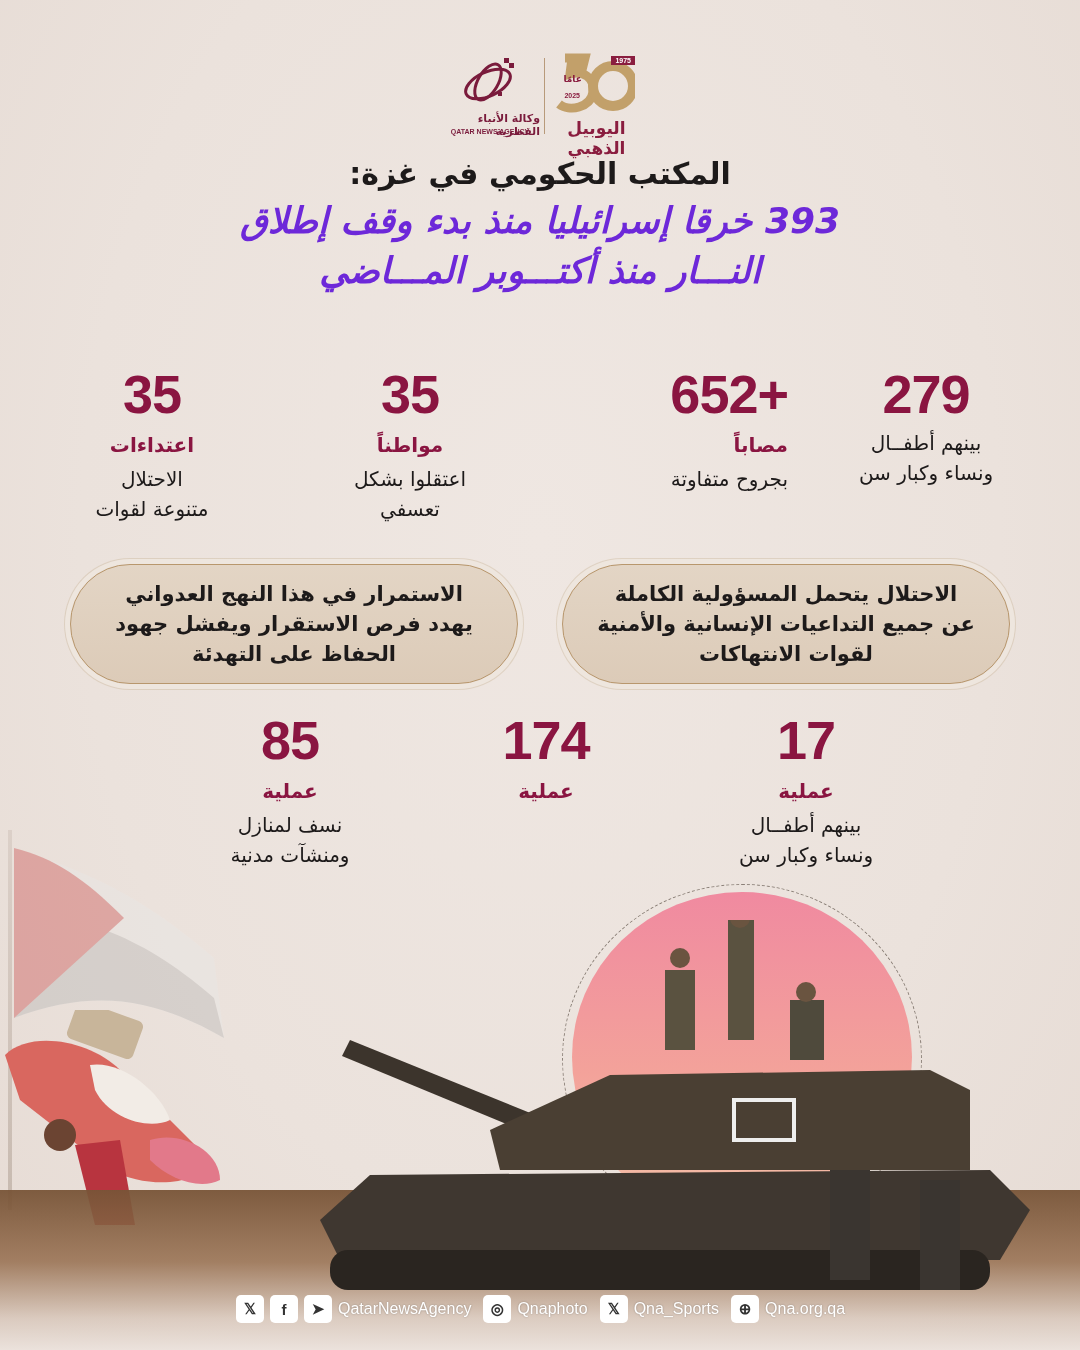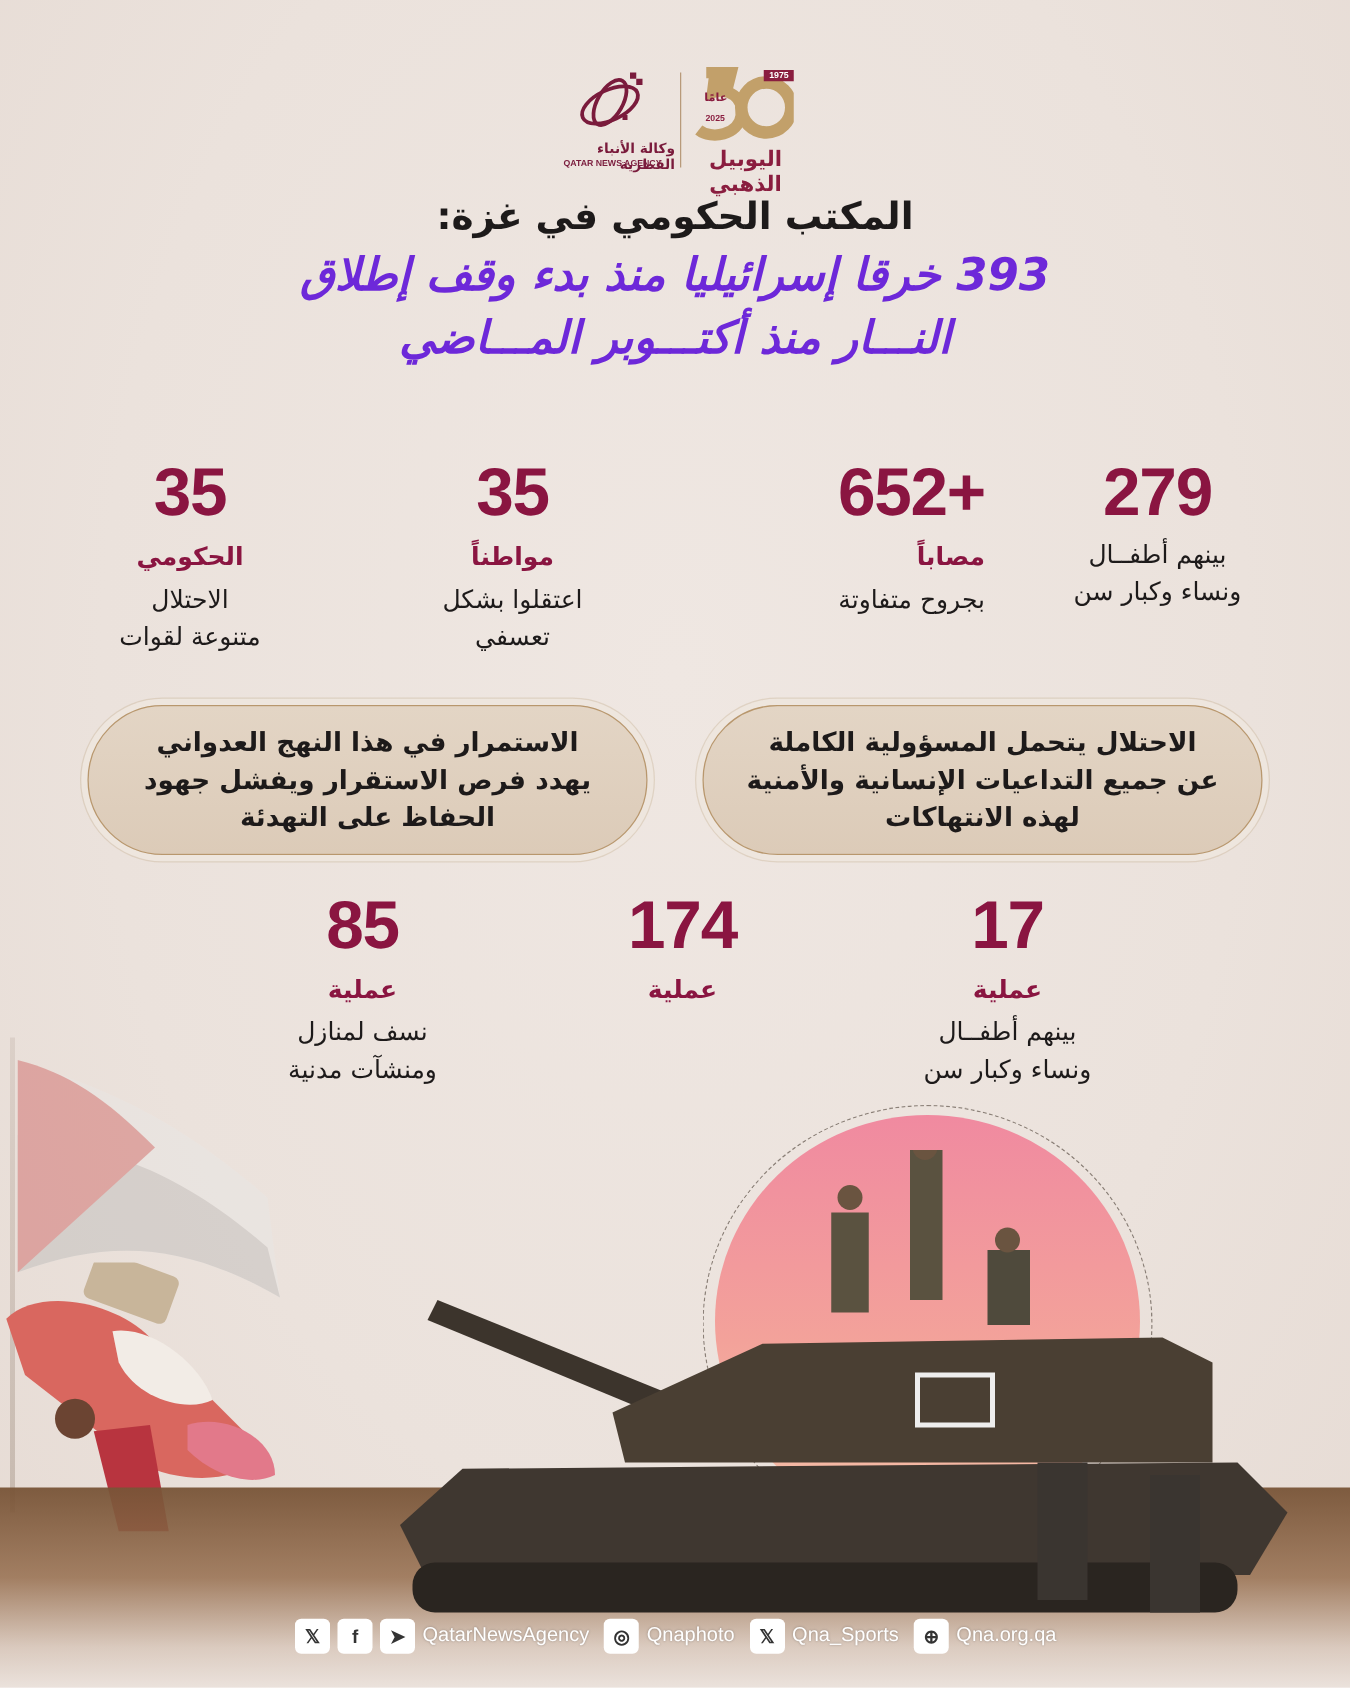--- a/index.html
+++ b/index.html
@@ -118,32 +118,32 @@
 <div class="abs stat" style="left:290px; top:364px;">
   <div class="stat-num">35</div>
   <div class="stat-unit">مواطناً</div>
   <div class="stat-desc">
     <div>اعتقلوا بشكل</div>
     <div>تعسفي</div>
   </div>
 </div>
 <div class="abs stat" style="left:32px; top:364px;">
   <div class="stat-num">35</div>
-  <div class="stat-unit">الحكومي</div>
+  <div class="stat-unit">اعتداءات</div>
   <div class="stat-desc">
     <div>الاحتلال</div>
     <div>متنوعة لقوات</div>
   </div>
 </div>
 
 <div class="abs pill" style="left:562px; top:564px;">
   <div>
     <div>الاحتلال يتحمل المسؤولية الكاملة</div>
     <div>عن جميع التداعيات الإنسانية والأمنية</div>
-    <div>لهذه الانتهاكات</div>
+    <div>لقوات الانتهاكات</div>
   </div>
 </div>
 <div class="abs pill" style="left:70px; top:564px;">
   <div>
     <div>الاستمرار في هذا النهج العدواني</div>
     <div>يهدد فرص الاستقرار ويفشل جهود</div>
     <div>الحفاظ على التهدئة</div>
   </div>
 </div>
 

